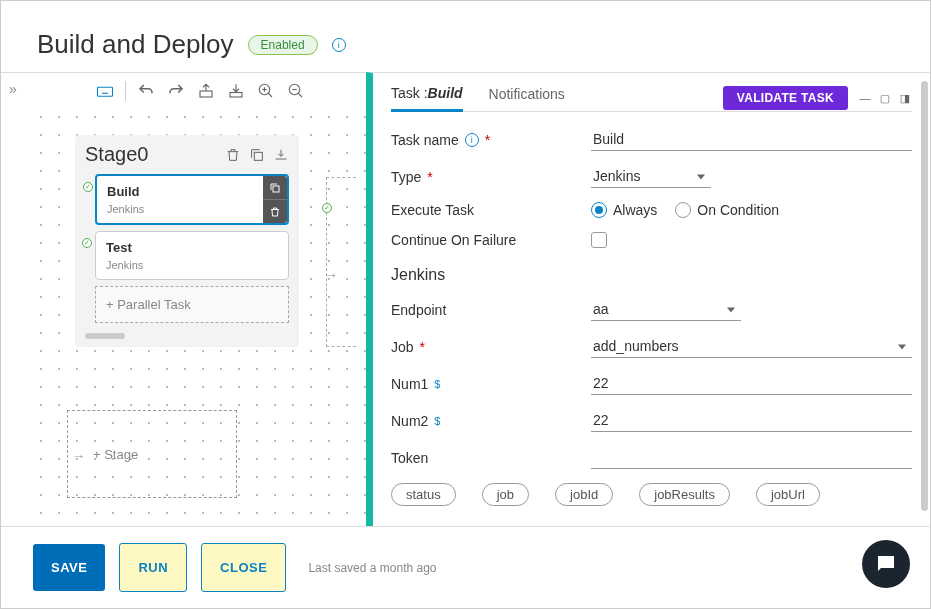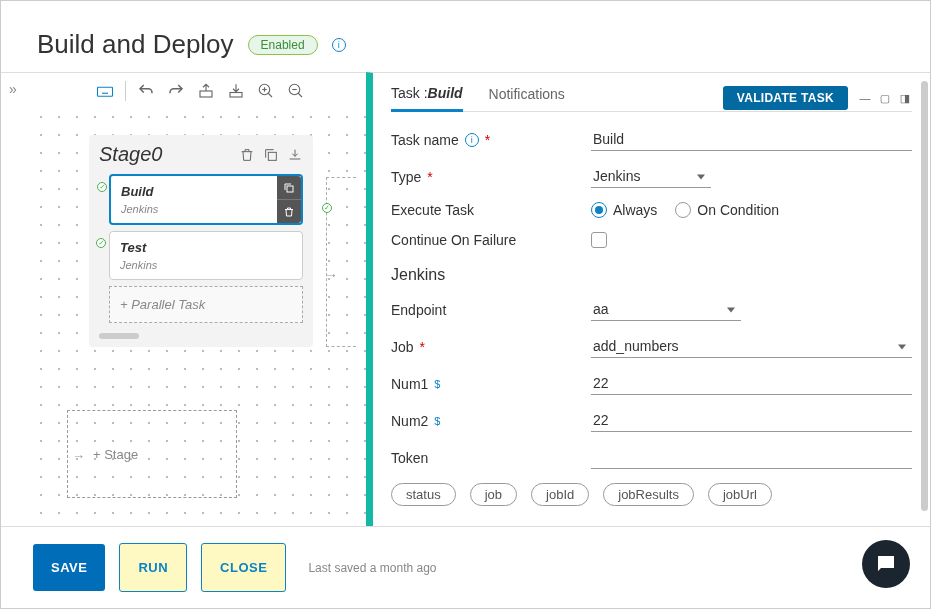--- a/index.html
+++ b/index.html
@@ -14,21 +14,21 @@
 
 .left { width: 365px; position: relative; border-top: 1px solid #ddd; }
 .collapse { position: absolute; left: 8px; top: 8px; color: #888; font-size: 14px; }
 .toolbar { position: absolute; left: 90px; top: 4px; display: flex; gap: 10px; align-items: center; padding: 4px; }
 .toolbar .sep { width: 1px; height: 20px; background: #ccc; }
 .tb-icon { width: 20px; height: 18px; display: flex; align-items: center; justify-content: center; color: #666; cursor: pointer; }
 .tb-icon svg { width: 18px; height: 18px; }
 
 .canvas { position: absolute; left: 28px; top: 32px; right: 0; bottom: 0; background-image: radial-gradient(circle, #bbb 1px, transparent 1px); background-size: 18px 18px; background-position: 3px 3px; }
 
-.stage-box { position: absolute; left: 60px; top: 30px; width: 224px; background: #f3f3f3; border-radius: 4px; padding-bottom: 8px; font-style: italic; }
+.stage-box { position: absolute; left: 46px; top: 30px; width: 224px; background: #f3f3f3; border-radius: 4px; padding-bottom: 8px; }
 .stage-head { display: flex; align-items: center; padding: 8px 10px; }
 .stage-name { font-size: 20px; font-weight: 400; color: #333; flex: 1; }
 .stage-actions { display: flex; gap: 8px; color: #666; }
 .sa-icon { width: 16px; height: 16px; cursor: pointer; }
 
 .tasks-wrap { position: relative; padding: 0 10px 0 20px; }
 .task-card { background: #fff; border: 1px solid #ccc; border-radius: 4px; padding: 8px 10px; margin-bottom: 6px; position: relative; }
 .task-card.sel { border: 2px solid #0a84c6; }
 .task-check { position: absolute; left: -14px; top: 6px; width: 10px; height: 10px; border: 1px solid #4caf50; border-radius: 50%; background: #fff; display: flex; align-items: center; justify-content: center; color: #4caf50; font-size: 7px; }
 .task-title { font-size: 13px; font-weight: 600; color: #333; }
@@ -46,21 +46,21 @@
 
 .add-stage { position: absolute; left: 38px; top: 305px; width: 170px; height: 88px; border: 1px dashed #999; display: flex; align-items: center; color: #888; font-size: 13px; }
 .add-stage .arr { margin: 0 8px 0 4px; color: #999; }
 
 .right { flex: 1; border-left: 7px solid #14b8a6; border-top: 1px solid #ddd; padding: 12px 18px 12px 18px; overflow-y: auto; position: relative; }
 .tabs-row { display: flex; align-items: center; border-bottom: 1px solid #ddd; margin-bottom: 16px; }
 .tab { padding: 0 0 8px; margin-right: 26px; font-size: 14px; color: #666; cursor: pointer; }
 .tab.active { color: #333; border-bottom: 3px solid #0a84c6; margin-bottom: -1px; }
 .tab.active i { font-style: italic; font-weight: 600; }
 .tabs-row .spacer { flex: 1; }
-.validate-btn { background: #0369a1; color: #fff; border: none; padding: 5px 14px; font-size: 12px; font-weight: 600; border-radius: 3px; cursor: pointer; letter-spacing: 0.3px; }
+.validate-btn { background: #6d28d9; color: #fff; border: none; padding: 5px 14px; font-size: 12px; font-weight: 600; border-radius: 3px; cursor: pointer; letter-spacing: 0.3px; }
 .win-icons { display: flex; gap: 6px; margin-left: 10px; color: #666; }
 .win-icons span { width: 14px; height: 14px; font-size: 11px; cursor: pointer; display: flex; align-items: center; justify-content: center; }
 
 .form-row { display: flex; align-items: center; margin-bottom: 14px; }
 .form-label { width: 200px; font-size: 14px; color: #333; display: flex; align-items: center; gap: 6px; }
 .req { color: #c00; }
 .dollar { color: #0a84c6; font-size: 11px; }
 .form-field { flex: 1; }
 .text-input { width: 100%; border: none; border-bottom: 1px solid #999; padding: 3px 2px; font-size: 14px; color: #333; outline: none; background: transparent; }
 .select-wrap { position: relative; display: inline-block; }
@@ -70,21 +70,21 @@
 .select-wrap::after { content: ""; position: absolute; right: 6px; top: 50%; width: 0; height: 0; border-left: 4px solid transparent; border-right: 4px solid transparent; border-top: 5px solid #666; transform: translateY(-50%); pointer-events: none; }
 .checkbox { width: 16px; height: 16px; border: 1px solid #999; border-radius: 3px; background: #fff; cursor: pointer; }
 .radio-grp { display: flex; gap: 18px; align-items: center; }
 .radio { display: flex; align-items: center; gap: 6px; font-size: 14px; color: #333; cursor: pointer; }
 .radio-dot { width: 16px; height: 16px; border: 1px solid #999; border-radius: 50%; display: flex; align-items: center; justify-content: center; }
 .radio.checked .radio-dot { border-color: #0a84c6; }
 .radio.checked .radio-dot::after { content: ""; width: 8px; height: 8px; background: #0a84c6; border-radius: 50%; }
 
 .section-h { font-size: 16px; color: #333; margin: 18px 0 14px; }
 .out-h { font-size: 15px; color: #333; margin: 10px 0 10px; }
-.chips { display: flex; gap: 14px; flex-wrap: wrap; }
+.chips { display: flex; gap: 26px; flex-wrap: wrap; }
 .chip { border: 1px solid #999; border-radius: 12px; padding: 3px 14px; font-size: 13px; color: #555; }
 
 .right-scrollbar { position: absolute; right: 2px; top: 8px; width: 7px; height: 430px; background: #ccc; border-radius: 4px; }
 
 .footer { position: absolute; bottom: 0; left: 0; right: 0; border-top: 1px solid #ddd; padding: 16px 32px; display: flex; align-items: center; gap: 14px; background: #fff; }
 .btn { padding: 16px 18px; font-size: 13px; font-weight: 600; border-radius: 3px; cursor: pointer; letter-spacing: 0.5px; }
 .btn-primary { background: #006db8; color: #fff; border: none; }
 .btn-secondary { background: #fef9c3; color: #0a84c6; border: 1px solid #0a84c6; }
 .footer-status { font-size: 12px; color: #888; margin-left: 8px; }
 

